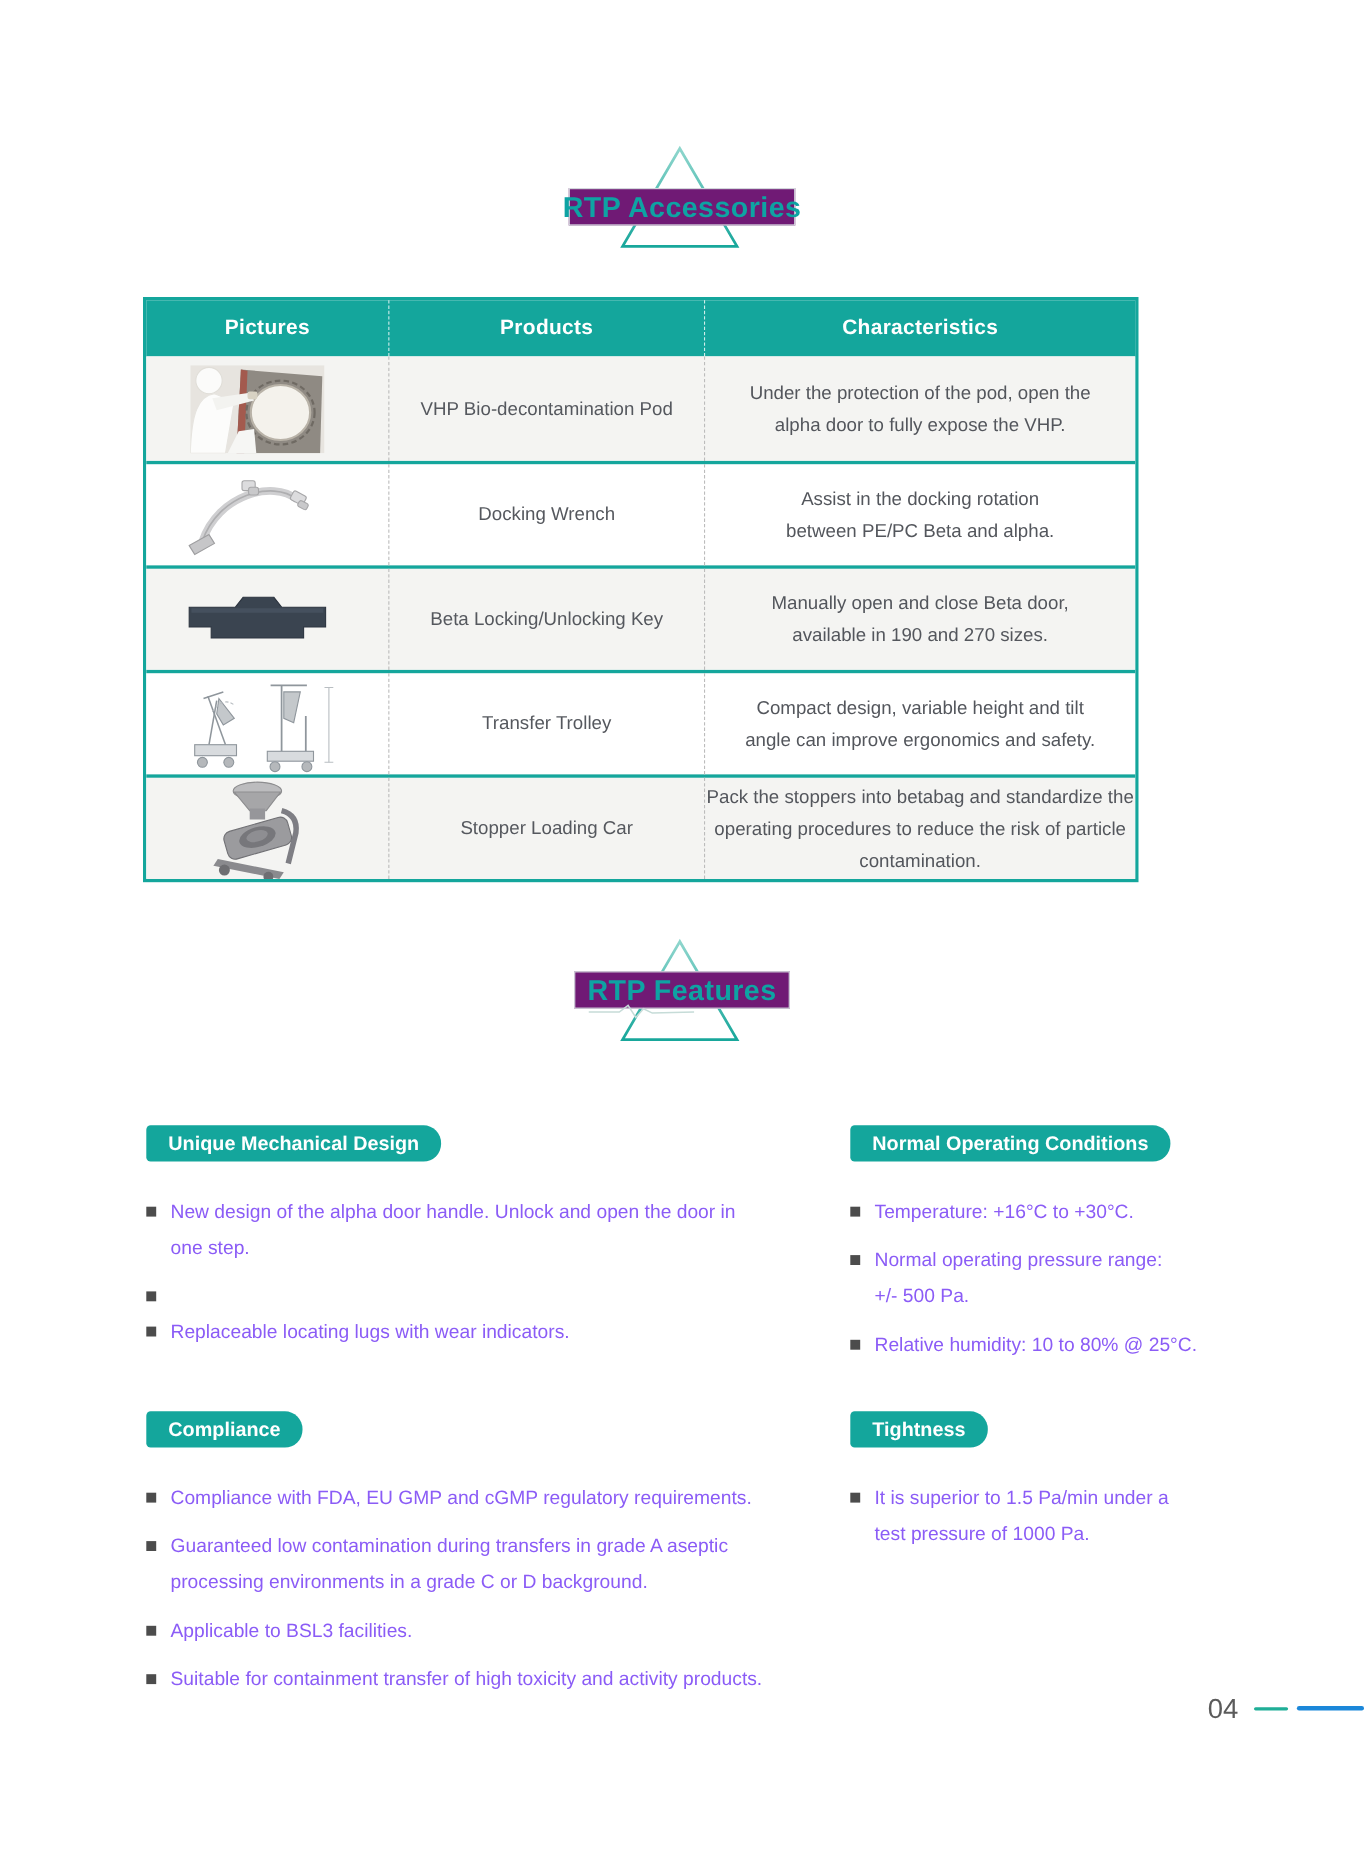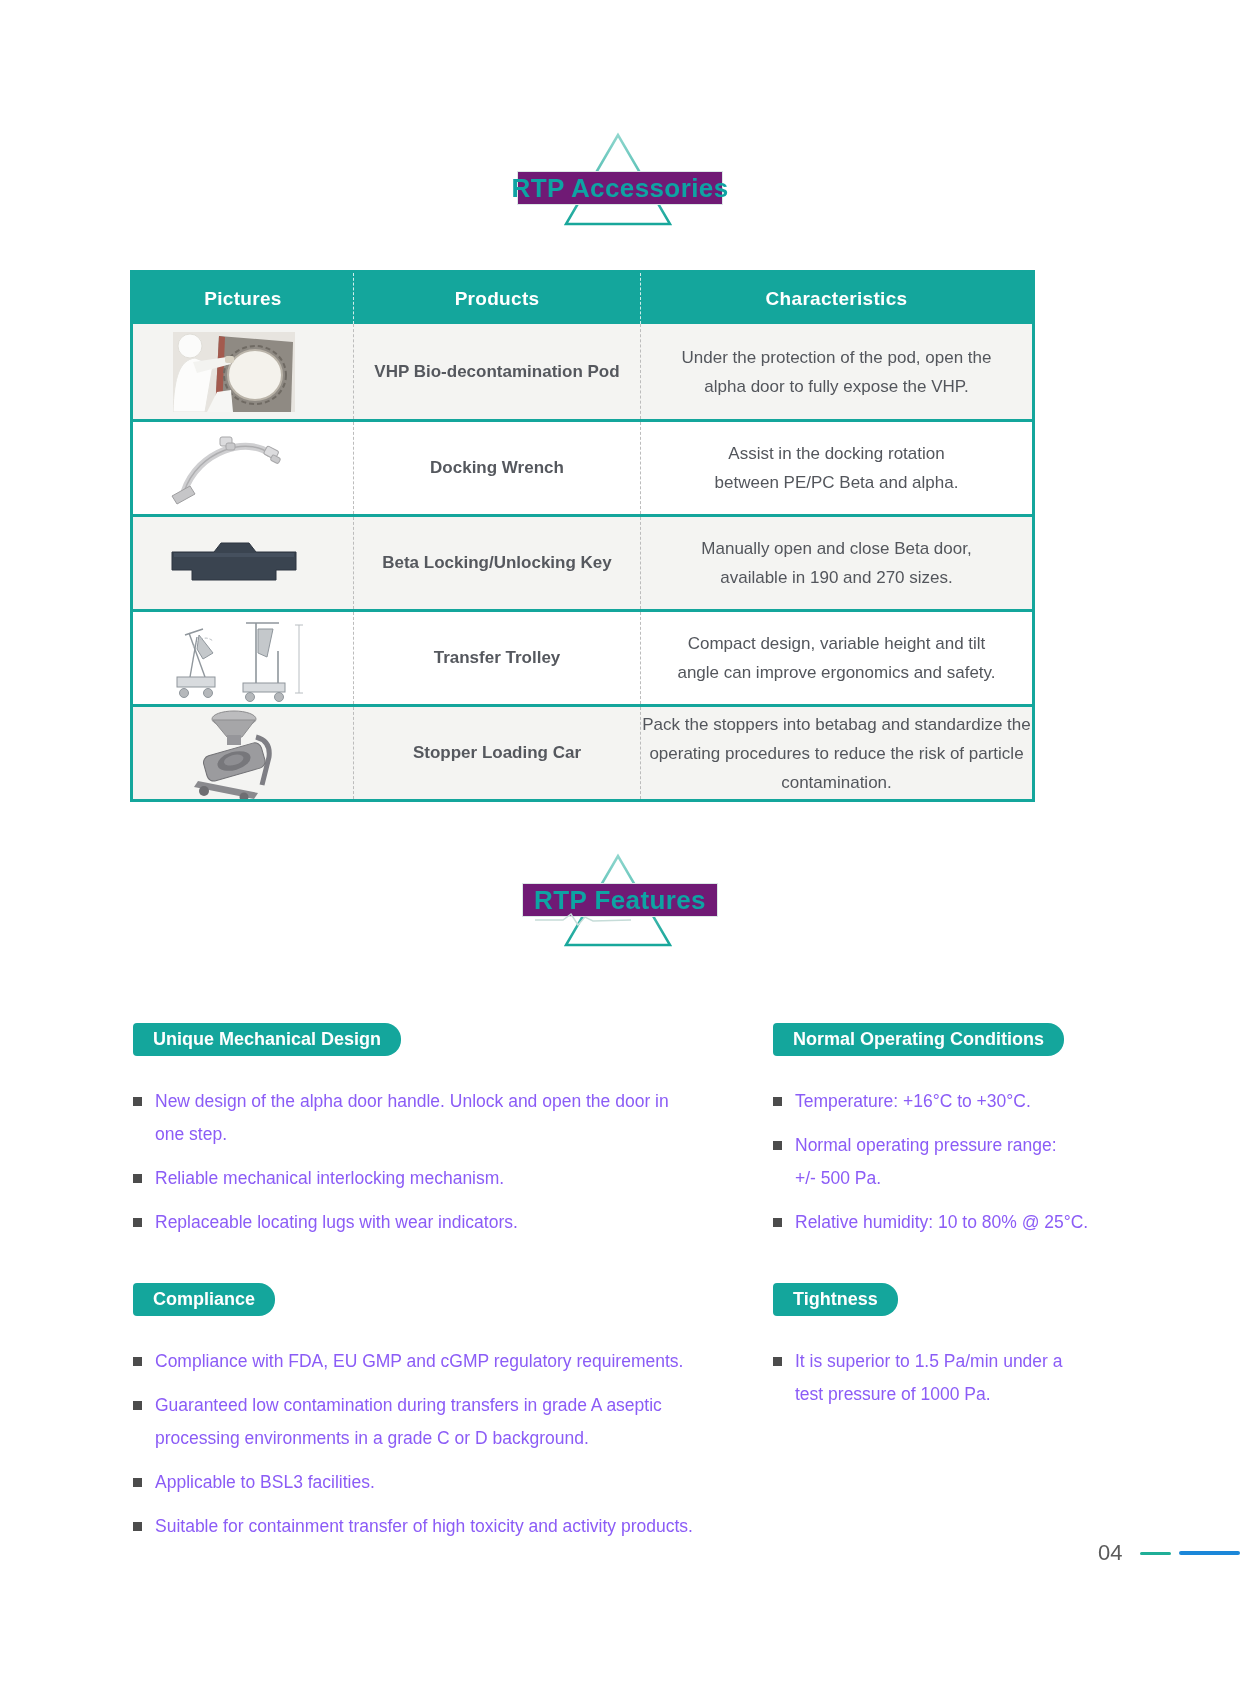--- a/index.html
+++ b/index.html
@@ -42,42 +42,42 @@
   .trow {
     display:grid; grid-template-columns:220px 287px 392px;
     height:95px;
   }
   .trow + .trow { border-top:3px solid #14a69c; }
   .trow.odd  { background:#f4f4f2; }
   .trow.even { background:#ffffff; }
   .td { display:flex; align-items:center; justify-content:center; }
   .td + .td { border-left:1px dashed #bcbcbc; }
   .td.pic svg { margin-left:-18px; }
-  .td.prod { font-size:17px; color:#55585e; text-align:center;font-weight:bold; }
+  .td.prod { font-size:17px; color:#55585e; text-align:center; }
   .td.chars { flex-direction:column; font-size:17px; line-height:29px; color:#53565c; }
   .td.chars .ln { display:block; white-space:nowrap; text-align:center; }
 
   
   .feat { position:absolute; }
   .badge {
     display:inline-block;
     background:#14a69c; color:#ffffff;
     font-size:18px; font-weight:bold;
     line-height:33px; padding:0 20px;
     border-radius:4px 16px 16px 4px;
     white-space:nowrap;
   }
   .feat ul { list-style:none; margin-top:29px; }
   .feat li { display:flex; gap:13px; margin-bottom:11px; }
   .sq { flex:none; width:9px; height:9px; background:#4c4c4c; margin-top:12px; }
   .bl .ln { display:block; font-size:17.5px; line-height:33px; color:#8b5cf6; white-space:nowrap; }
 
   
   .footer { position:absolute; }
-  .page-num { position:absolute; left:1098px; top:1540px; font-size:22px; color:#5b5b5b; }
+  .page-num { position:absolute; left:1098px; top:1540px; font-size:25px; color:#5b5b5b; }
   .fline { position:absolute; border-radius:2px; }
   .fline.teal { left:1140px; top:1552px; width:31px; height:3px; background:#1fae97; }
   .fline.blue { left:1179px; top:1551px; width:61px; height:4px; background:#1b87d9; }
 </style>
 </head>
 <body>
 
 <div class="deco-title" style="top:125px">
   <svg class="tri" style="left:560px; top:7px" width="116" height="95" viewBox="0 0 116 95">
     <defs>
@@ -240,23 +240,20 @@
   <ul>
     <li>
       <span class="sq"></span>
       <span class="bl">
         <span class="ln">New design of the alpha door handle. Unlock and open the door in</span>
         <span class="ln">one step.</span>
       </span>
     </li>
     <li>
       <span class="sq"></span>
-      <span class="bl">
-        <span class="ln">Reliable mechanical interlocking mechanism.</span>
-      </span>
     </li>
     <li>
       <span class="sq"></span>
       <span class="bl">
         <span class="ln">Replaceable locating lugs with wear indicators.</span>
       </span>
     </li>
   </ul>
 </section>
 

